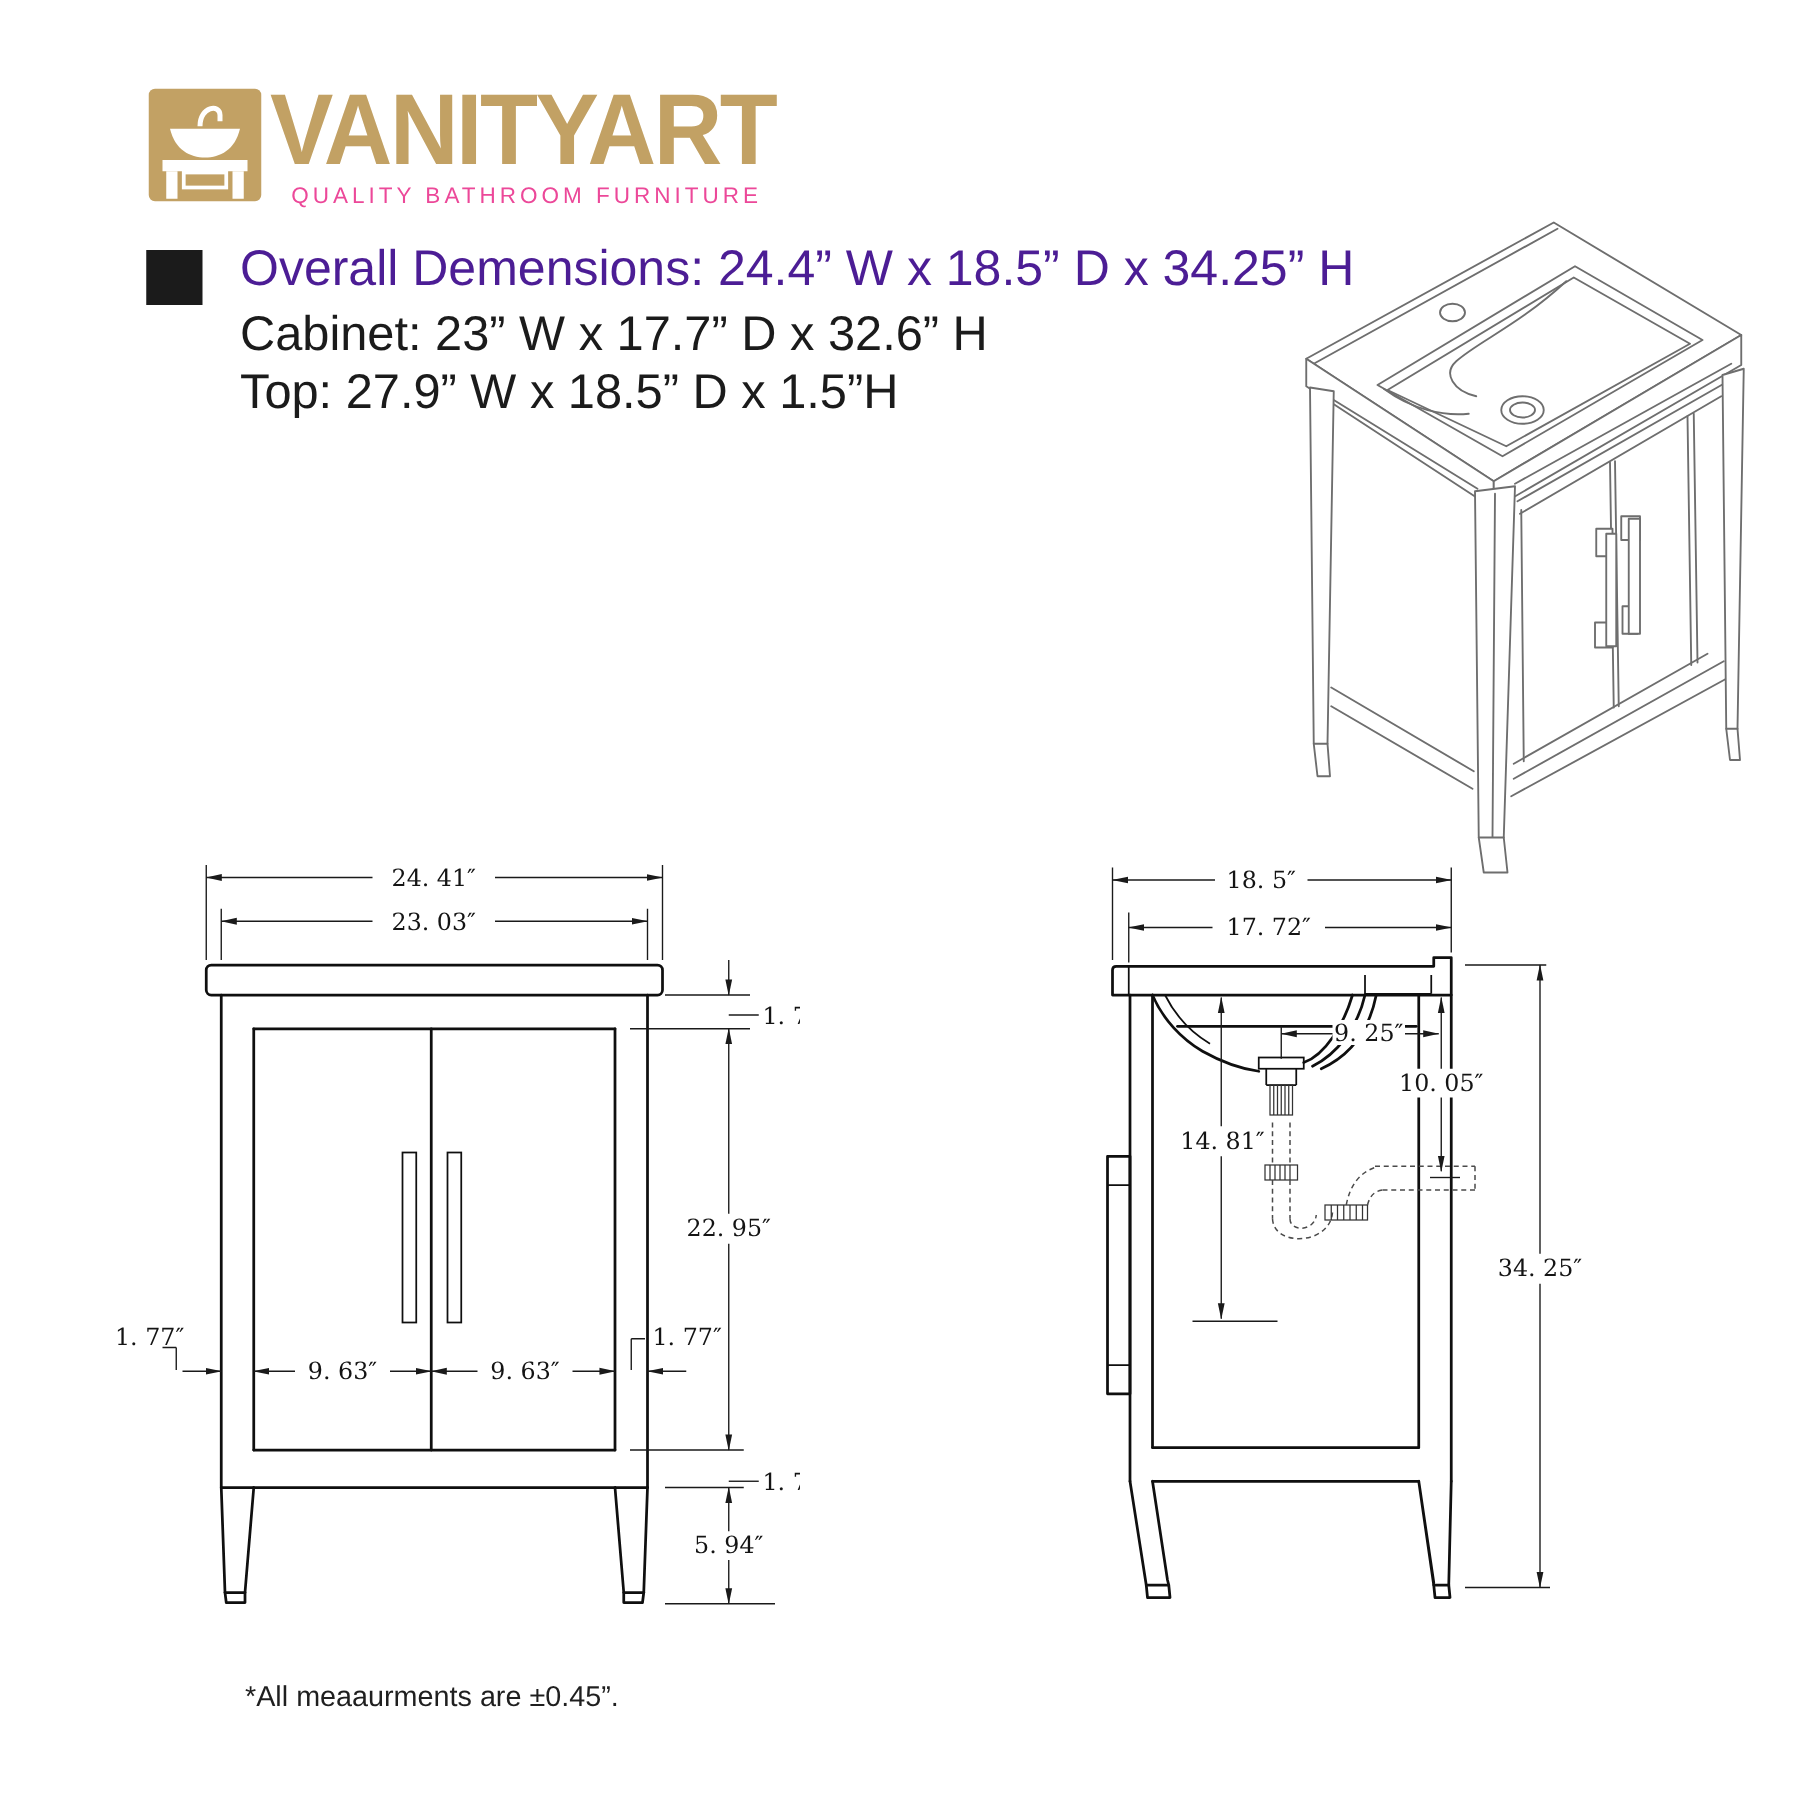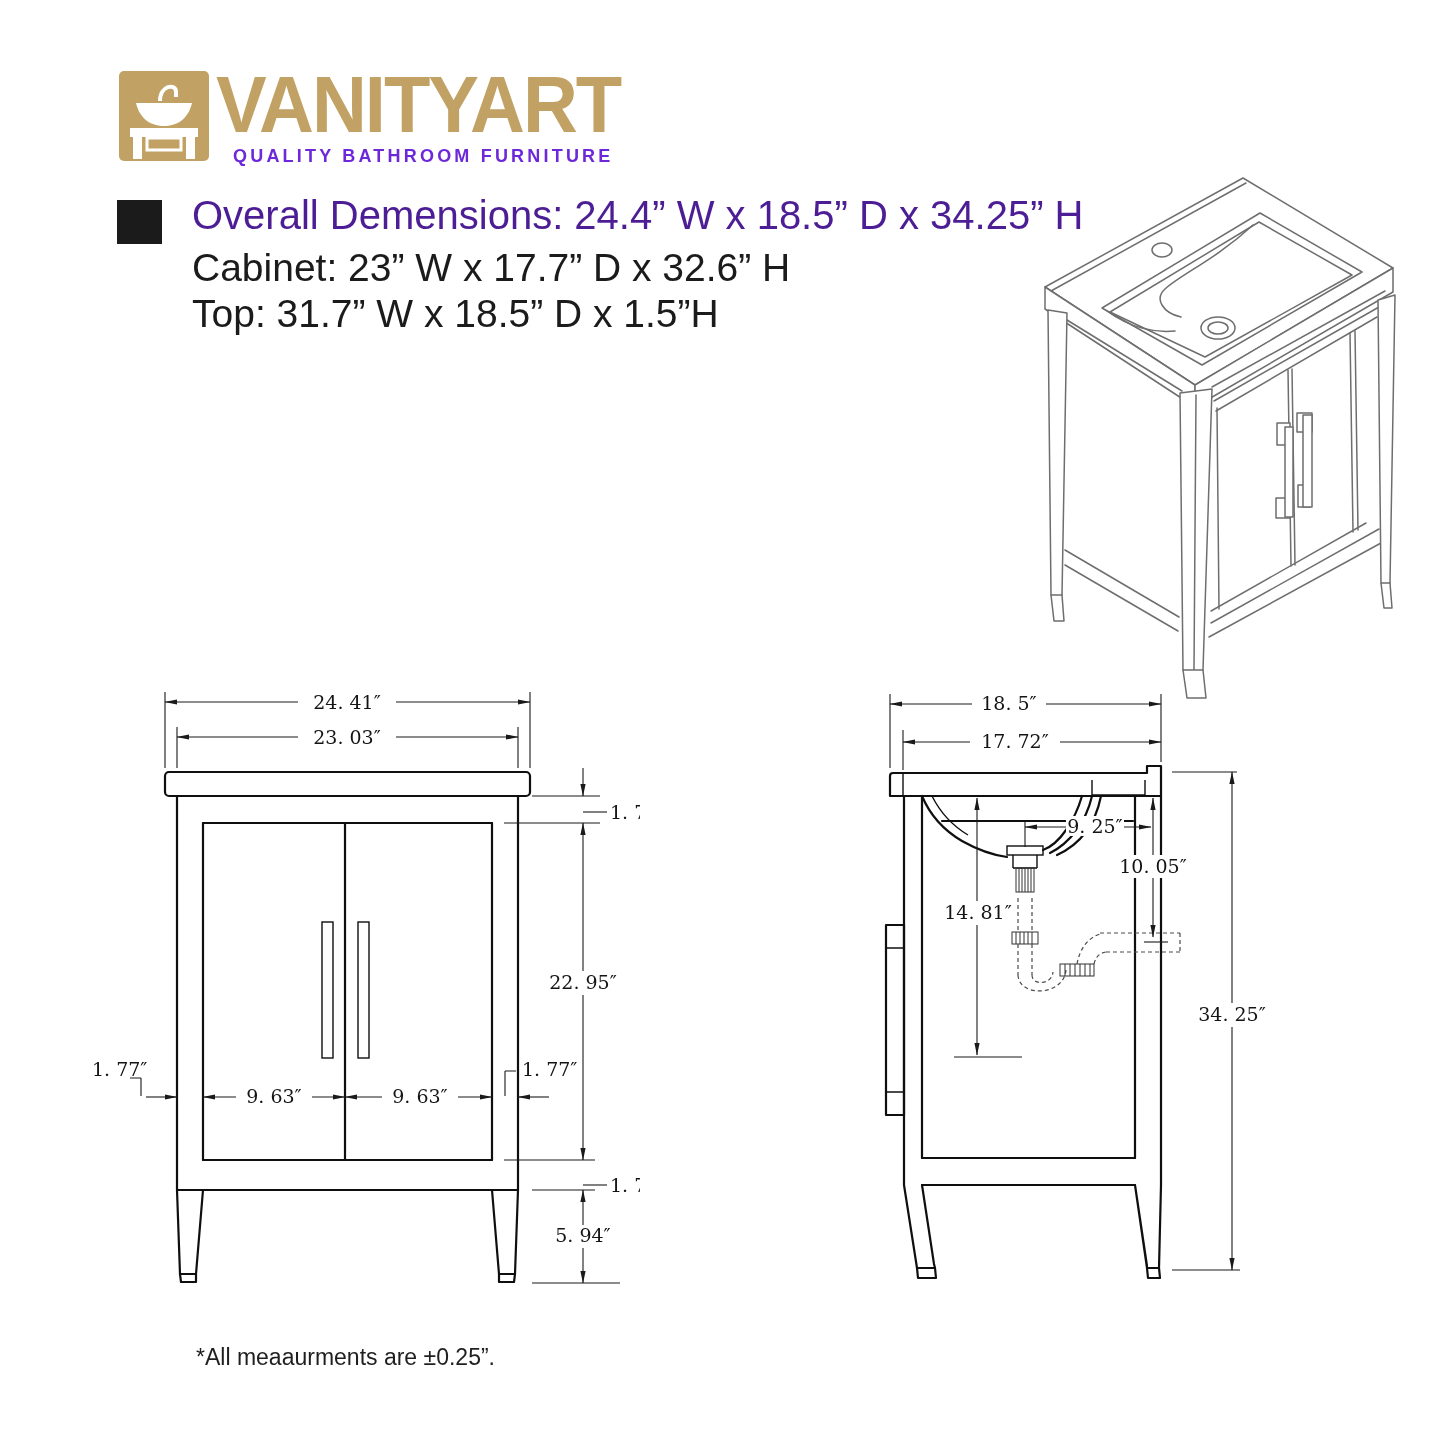--- a/index.html
+++ b/index.html
@@ -2,21 +2,21 @@
 <html><head>
 <meta charset="utf-8">
 <style>
   html,body{margin:0;padding:0;background:#ffffff;}
   body{width:1445px;height:1445px;position:relative;overflow:hidden;
        font-family:"Liberation Sans", sans-serif;color:#1c1c1c;}
   .abs{position:absolute;}
   
   .brand-name{left:216px;top:58px;font-size:76px;font-weight:700;letter-spacing:-2px;
               transform:scaleY(1.06);transform-origin:left top;}
-  .tagline{left:233px;top:146px;font-size:18px;letter-spacing:3.2px;color:#6d28d9;font-weight:700;}
+  .tagline{left:233px;top:146px;font-size:18px;letter-spacing:3.2px;color:#ec4899;font-weight:400;}
   
   .spec-bullet{left:117px;top:200px;width:45px;height:44px;background:#1b1b1b;}
   .spec-heading{left:192px;top:193px;font-size:40px;color:#4c1d95;}
   .spec-line{left:192px;font-size:39px;color:#1b1b1b;}
   .spec-cabinet{top:246px;}
   .spec-top{top:292px;}
   .footnote{left:196px;top:1344px;font-size:23px;color:#1f1f1f;}
   
   .obj{stroke:#0f0f0f;stroke-width:2.2;fill:none;stroke-linejoin:round;stroke-linecap:round;}
   .objthin{stroke:#0f0f0f;stroke-width:1.4;fill:none;}
@@ -49,21 +49,21 @@
     <rect x="68" y="67" width="9" height="22" fill="#fff"></rect>
     <rect x="29" y="68" width="34" height="12" fill="none" stroke="#fff" stroke-width="3"></rect>
   </g>
 </svg>
 <div class="abs brand-name" style="color:#c2a164">VANITYART</div>
 <div class="abs tagline">QUALITY BATHROOM FURNITURE</div>
 
 <div class="abs spec-bullet"></div>
 <div class="abs spec-heading">Overall Demensions: 24.4” W x 18.5” D x 34.25” H</div>
 <div class="abs spec-line spec-cabinet">Cabinet: 23” W x 17.7” D x 32.6” H</div>
-<div class="abs spec-line spec-top">Top: 31.7” W x 18.5” D x 1.5”H</div>
+<div class="abs spec-line spec-top">Top: 27.9” W x 18.5” D x 1.5”H</div>
 
 <svg class="abs" style="left:1015px;top:165px" width="425" height="545" viewBox="0 0 425 545">
   <g>
     <path class="isofill" d="M30,122 L228,13 L378,103 L180,220 Z"></path>
     <path class="iso" d="M36,126 L231,18"></path>
     <path class="isofill" d="M30,122 L30,144 L180,242 L180,220 Z"></path>
     <path class="isofill" d="M180,220 L180,242 L378,127 L378,103 Z"></path>
   </g>
   <g>
     <path class="iso" d="M87,143 L245,48 L347,107 L187,200 Z"></path>
@@ -237,13 +237,13 @@
     <text class="dim-label" x="118" y="239" text-anchor="middle">14. 81″</text>
   </g>
   <g>
     <line class="dim" x1="372" y1="92" x2="372" y2="590" marker-start="url(#arr)" marker-end="url(#arr)"></line>
     <path class="dim" d="M312,92 L377,92 M312,590 L380,590"></path>
     <rect class="lblbg" x="335" y="323" width="74" height="24"></rect>
     <text class="dim-label" x="372" y="341" text-anchor="middle">34. 25″</text>
   </g>
 </svg>
 
-<div class="abs footnote">*All meaaurments are ±0.25”.</div>
+<div class="abs footnote">*All meaaurments are ±0.45”.</div>
 
 </body></html>

